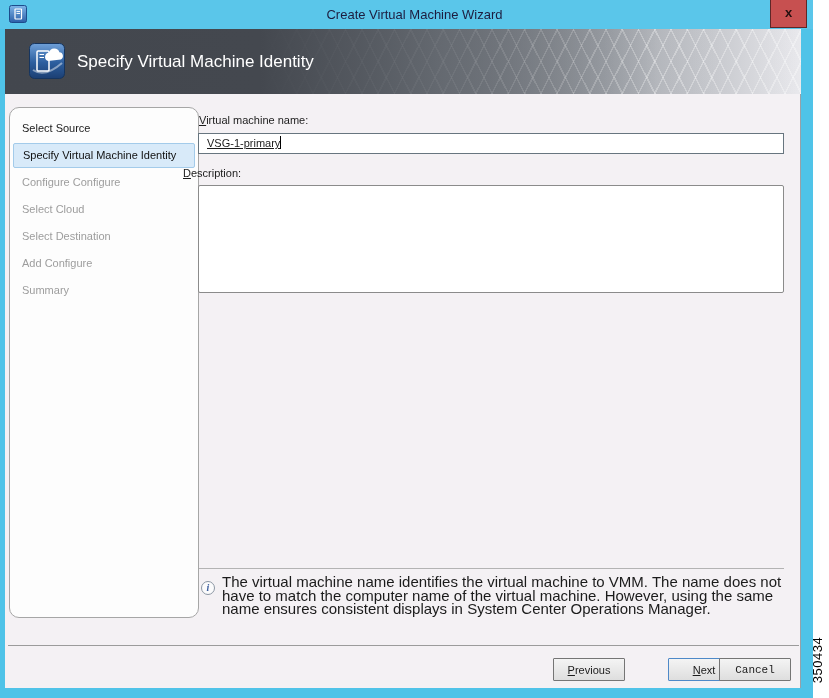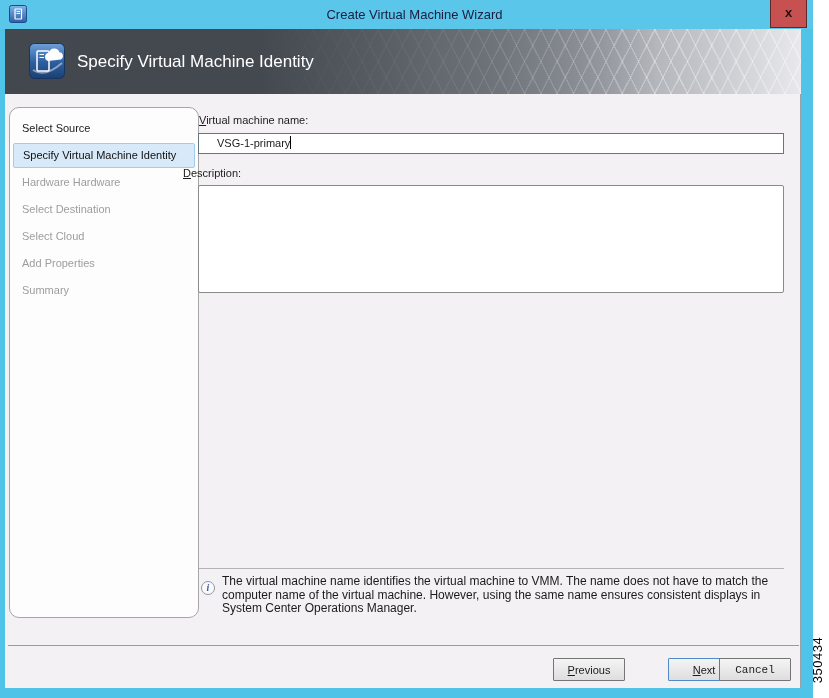--- a/index.html
+++ b/index.html
@@ -41,33 +41,33 @@
   .step { height:27px; line-height:27px; padding-left:12px; font-size:11px; color:#1B1B1B; cursor:default; }
   .step.upcoming { color:#9D9D9D; }
   .step.current { background:#D8EAF9; border:1px solid #A3CBEA; border-radius:2px;
     margin:1px 3px; padding-left:9px; height:25px; line-height:23px; color:#101010; }
 
   
   .form-label { position:absolute; font-size:11px; color:#1B1B1B;text-align:center; }
   .accel { text-decoration:underline; }
   .text-input { position:absolute; left:193px; top:39px; width:586px; height:21px;
     background:#FFFFFF; border:1px solid #67757F; font-size:11px; line-height:19px;
-    padding-left:18px; white-space:nowrap; overflow:hidden; }
+    padding-left:8px; white-space:nowrap; overflow:hidden;text-decoration:underline; }
   .caret { display:inline-block; width:1px; height:13px; background:#000; vertical-align:-2px; }
   .description-box { position:absolute; left:193px; top:91px; width:586px; height:108px;
     background:#FFFFFF; border:1px solid #8B8B8B; border-radius:2px; resize:none;
     font-family:"Liberation Sans", sans-serif; font-size:11px; padding:3px; outline:none; }
 
   .sep-info { position:absolute; left:194px; top:474px; width:585px; height:1px; background:#B3B3B3; }
   .info-icon { position:absolute; left:196px; top:487px; width:14px; height:14px;
     border:1px solid #8C97A4; border-radius:50%; color:#3C5D9E; background:#FBFBFC;
     font-family:"Liberation Serif", serif; font-style:italic; font-weight:bold;
     font-size:10px; text-align:center; line-height:12px; }
   .info-text { position:absolute; left:217px; top:481px; width:562px;
-    font-size:12px; line-height:13.5px; color:#1B1B1B; }
+    font-size:15px; line-height:13.5px; color:#1B1B1B; }
 
   .sep-buttons { position:absolute; left:3px; top:551px; width:791px; height:1px; background:#9B9B9B; }
 
   .btn { position:absolute; top:564px; width:72px; height:23px; font-size:11px;
     font-family:"Liberation Sans", sans-serif; color:#1B1B1B; text-align:center;
     background:linear-gradient(#F4F4F4,#DEDEDE); border:1px solid #757575; border-radius:1px; cursor:default; }
   .btn-previous { left:548px;text-align:center; }
   .btn-next { left:631px; border:1px solid #4E89C8;margin-left:32px; }
   .btn-cancel { left:714px;font-family:Liberation Mono, monospace; }
 
@@ -114,24 +114,24 @@
       <path d="M19,18 a4.2,4.2 0 0 1 1.0,-8.2 a5.4,5.4 0 0 1 10.4,-0.6 a3.8,3.8 0 0 1 1.4,7.2 z" fill="#FFFFFF"></path>
     </svg>
     <div class="header-title">Specify Virtual Machine Identity</div>
   </div>
 
   <div class="client">
 
     <div class="sidebar">
       <div class="step done">Select Source</div>
       <div class="step current">Specify Virtual Machine Identity</div>
-      <div class="step upcoming">Hardware Hardware</div>
+      <div class="step upcoming">Configure Configure</div>
+      <div class="step upcoming">Select Cloud</div>
       <div class="step upcoming">Select Destination</div>
-      <div class="step upcoming">Select Cloud</div>
-      <div class="step upcoming">Add Properties</div>
+      <div class="step upcoming">Add Configure</div>
       <div class="step upcoming">Summary</div>
     </div>
 
     <div class="form-label" style="left:194px; top:20px;"><span class="accel">V</span><span>irtual machine name:</span></div>
     <div class="text-input"><span>VSG-1-primary</span><span class="caret"></span></div>
 
     <div class="form-label" style="left:178px; top:73px;"><span class="accel">D</span><span>escription:</span></div>
     <textarea class="description-box" value="" style=""></textarea>
 
     <div class="sep-info"></div>

